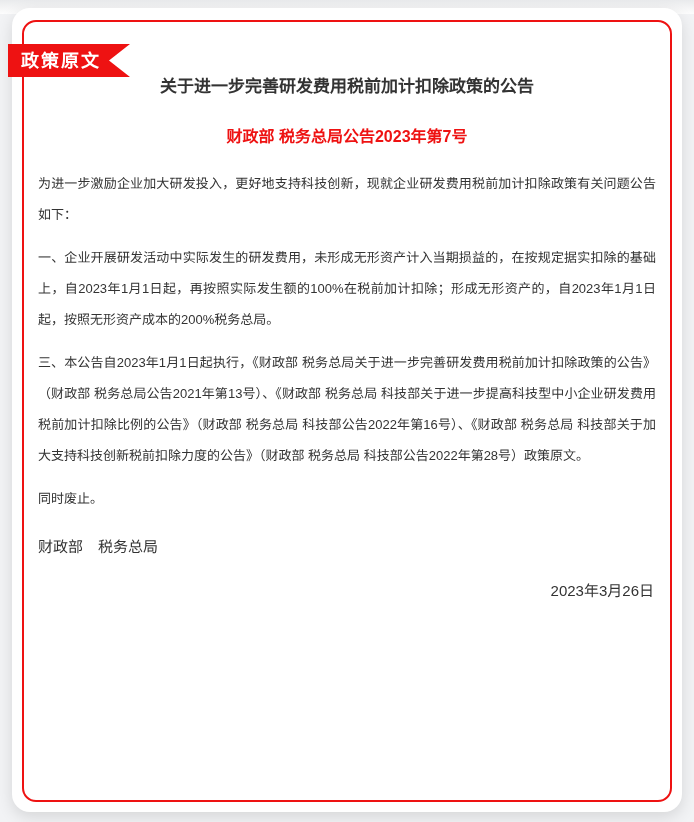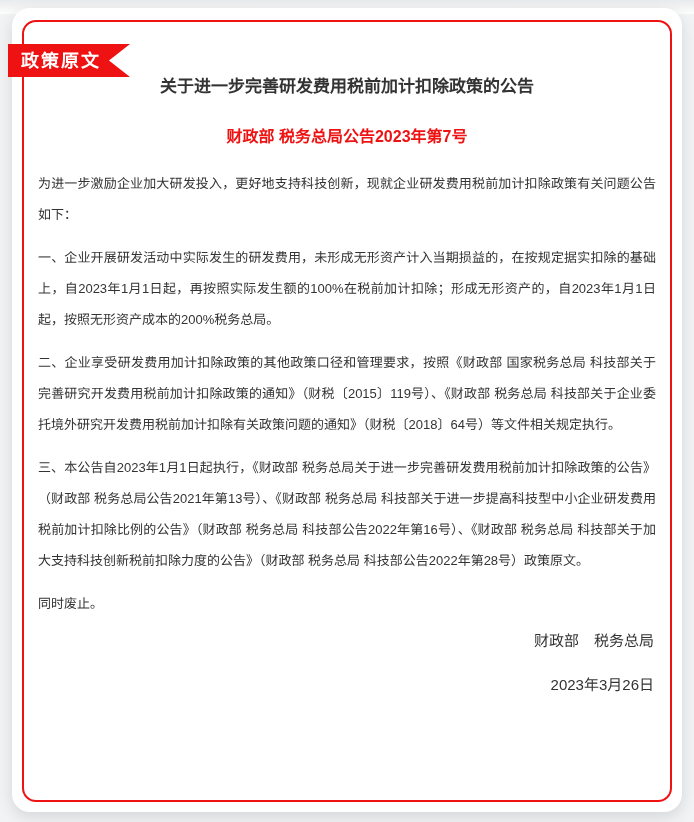--- a/index.html
+++ b/index.html
@@ -51,40 +51,39 @@
     text-align:center;font-size:16px;font-weight:bold;color:var(--accent);
     line-height:1.3;
   }
   .content{
     padding:8px 14px 0 14px;
     font-size:13px;line-height:31px;color:var(--text);
     text-align:justify;
   }
   .content p{margin:12px 0 0 0;}
   .sign-block{padding:2px 16px 0 14px;font-size:15px;color:var(--text);}
-  .signature{margin-top:4px;text-align:right;line-height:31px;}
+  .signature{margin-top:15px;text-align:left;line-height:31px;}
   .date{margin-top:13px;text-align:right;line-height:31px;}
 </style>
 </head>
 <body>
 
 <div class="top-fade"></div>
 
 <div class="card">
   <div class="ribbon">
     <span>政策原文</span>
   </div>
   <div class="red-frame">
     <h1 class="doc-title">关于进一步完善研发费用税前加计扣除政策的公告</h1>
     <h2 class="doc-subtitle">财政部 税务总局公告2023年第7号</h2>
 
     <div class="content">
       <p>为进一步激励企业加大研发投入，更好地支持科技创新，现就企业研发费用税前加计扣除政策有关问题公告如下：</p>
       <p>一、企业开展研发活动中实际发生的研发费用，未形成无形资产计入当期损益的，在按规定据实扣除的基础上，自2023年1月1日起，再按照实际发生额的100%在税前加计扣除；形成无形资产的，自2023年1月1日起，按照无形资产成本的200%税务总局。</p>
-      <p>二、企业享受研发费用加计扣除政策的其他政策口径和管理要求，按照《财政部 国家税务总局 科技部关于完善研究开发费用税前加计扣除政策的通知》（财税〔2015〕119号）、《财政部 税务总局 科技部关于企业委托境外研究开发费用税前加计扣除有关政策问题的通知》（财税〔2018〕64号）等文件相关规定执行。</p>
       <p>三、本公告自2023年1月1日起执行，《财政部 税务总局关于进一步完善研发费用税前加计扣除政策的公告》（财政部 税务总局公告2021年第13号）、《财政部 税务总局 科技部关于进一步提高科技型中小企业研发费用税前加计扣除比例的公告》（财政部 税务总局 科技部公告2022年第16号）、《财政部 税务总局 科技部关于加大支持科技创新税前扣除力度的公告》（财政部 税务总局 科技部公告2022年第28号）政策原文。</p>
       <p>同时废止。</p>
     </div>
 
     <div class="sign-block">
       <div class="signature">财政部　税务总局</div>
       <div class="date">2023年3月26日</div>
     </div>
   </div>
 </div>

